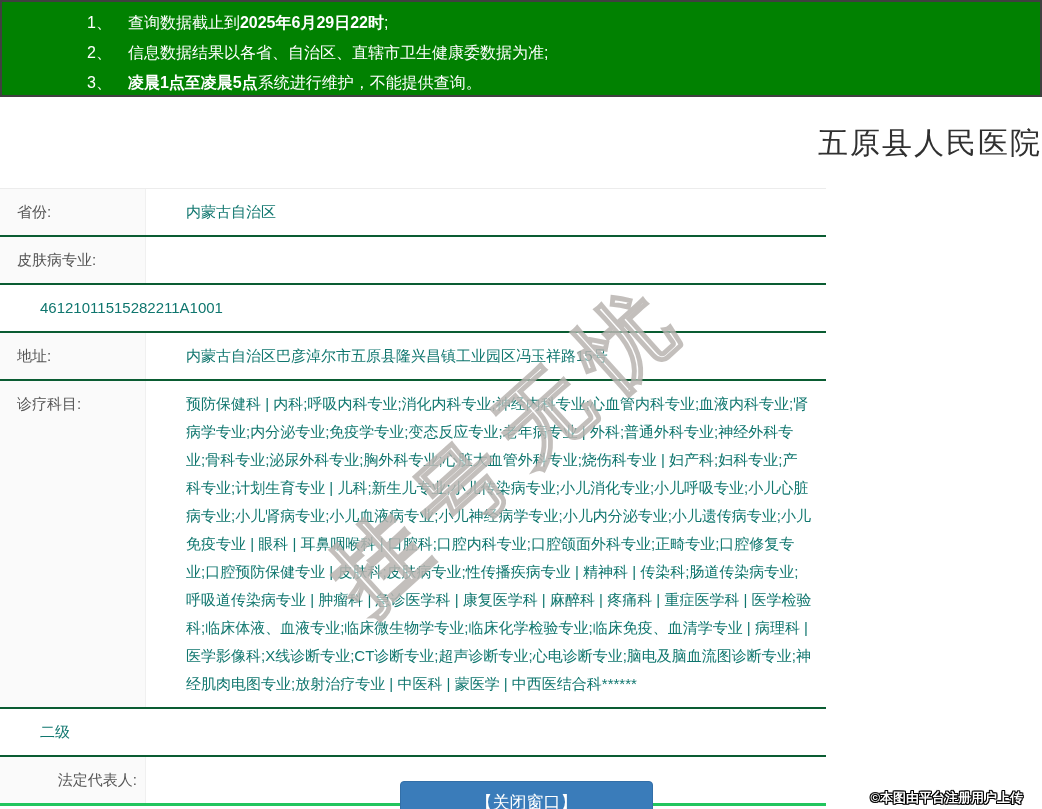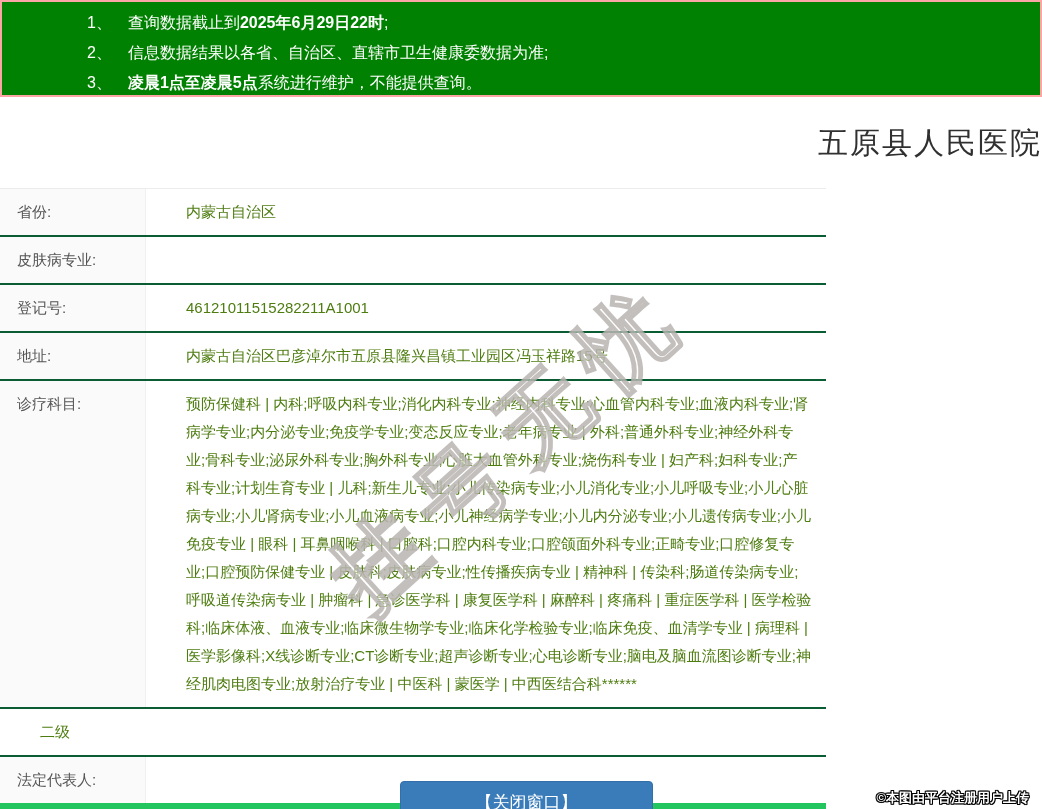--- a/index.html
+++ b/index.html
@@ -10,21 +10,21 @@
     background: #ffffff;
     font-family: "Liberation Sans", "DejaVu Sans", sans-serif;
     color: #333;
   }
 
   
   .banner {
     width: 1042px;
     height: 97px;
     background: #018101;
-    border: 2px solid #fca5a5;
+    border: 2px solid #404040;
     color: #ffffff;
     padding: 6px 0 0 85px;
   }
   .notice-line {
     line-height: 30px;
     font-size: 16px;
     white-space: nowrap;
   }
   .notice-num { display: inline-block; margin-right: 16px; }
   .notice-bold { font-weight: bold; }
@@ -38,37 +38,37 @@
     letter-spacing: 2px;
     margin: 26px 0 24px 0;
   }
 
   
   .info-table { width: 826px; border-top: 1px solid #ececec; }
   .info-row {
     display: flex;
     border-bottom: 2px solid #0a5c32;
   }
-  .info-row:last-child { border-bottom: 7px solid #22c55e; }
+  .info-row:last-child { border-bottom: 3px solid #22c55e; text-align: right; }
   .field-label {
     width: 146px;
     flex: 0 0 146px;
     background: #fafafa;
     border-right: 1px solid #f0f0f0;
     padding: 9px 8px 9px 17px;
     font-size: 15px;
     line-height: 28px;
     color: #555;
   }
   .field-value {
     flex: 1;
     padding: 9px 14px 9px 40px;
     font-size: 15px;
     line-height: 28px;
-    color: #4d7c0f;
+    color: #0f766e;
   }
 
   
   .watermark {
     position: absolute;
     left: 230px;
     top: 385px;
     width: 560px;
     text-align: center;
     font-size: 90px;
@@ -95,21 +95,21 @@
     color: #ffffff;
     font-size: 17px;
     font-family: "Liberation Sans", "DejaVu Sans", sans-serif;
     cursor: pointer;
     z-index: 6;
   }
 
   
   .copyright {
     position: absolute;
-    right: 13px;
+    right: 19px;
     bottom: 2px;
     font-size: 13px;
     font-weight: bold;
     color: #ffffff;
     text-shadow: 1px 0 0 #000, -1px 0 0 #000, 0 1px 0 #000, 0 -1px 0 #000,
                  1px 1px 0 #000, -1px -1px 0 #000, 1px -1px 0 #000, -1px 1px 0 #000;
     z-index: 7;
   }
 </style>
 </head>
@@ -131,21 +131,20 @@
 
 <div class="info-table">
   <div class="info-row">
     <div class="field-label">省份:</div>
     <div class="field-value">内蒙古自治区</div>
   </div>
   <div class="info-row">
     <div class="field-label">皮肤病专业:</div>
   </div>
   <div class="info-row">
-    <div class="field-label">登记号:</div>
     <div class="field-value">46121011515282211A1001</div>
   </div>
   <div class="info-row">
     <div class="field-label">地址:</div>
     <div class="field-value">内蒙古自治区巴彦淖尔市五原县隆兴昌镇工业园区冯玉祥路15号</div>
   </div>
   <div class="info-row">
     <div class="field-label">诊疗科目:</div>
     <div class="field-value">预防保健科 | 内科;呼吸内科专业;消化内科专业;神经内科专业;心血管内科专业;血液内科专业;肾病学专业;内分泌专业;免疫学专业;变态反应专业;老年病专业 | 外科;普通外科专业;神经外科专业;骨科专业;泌尿外科专业;胸外科专业;心脏大血管外科专业;烧伤科专业 | 妇产科;妇科专业;产科专业;计划生育专业 | 儿科;新生儿专业;小儿传染病专业;小儿消化专业;小儿呼吸专业;小儿心脏病专业;小儿肾病专业;小儿血液病专业;小儿神经病学专业;小儿内分泌专业;小儿遗传病专业;小儿免疫专业 | 眼科 | 耳鼻咽喉科 | 口腔科;口腔内科专业;口腔颌面外科专业;正畸专业;口腔修复专业;口腔预防保健专业 | 皮肤科;皮肤病专业;性传播疾病专业 | 精神科 | 传染科;肠道传染病专业;呼吸道传染病专业 | 肿瘤科 | 急诊医学科 | 康复医学科 | 麻醉科 | 疼痛科 | 重症医学科 | 医学检验科;临床体液、血液专业;临床微生物学专业;临床化学检验专业;临床免疫、血清学专业 | 病理科 | 医学影像科;X线诊断专业;CT诊断专业;超声诊断专业;心电诊断专业;脑电及脑血流图诊断专业;神经肌肉电图专业;放射治疗专业 | 中医科 | 蒙医学 | 中西医结合科******</div>
   </div>

